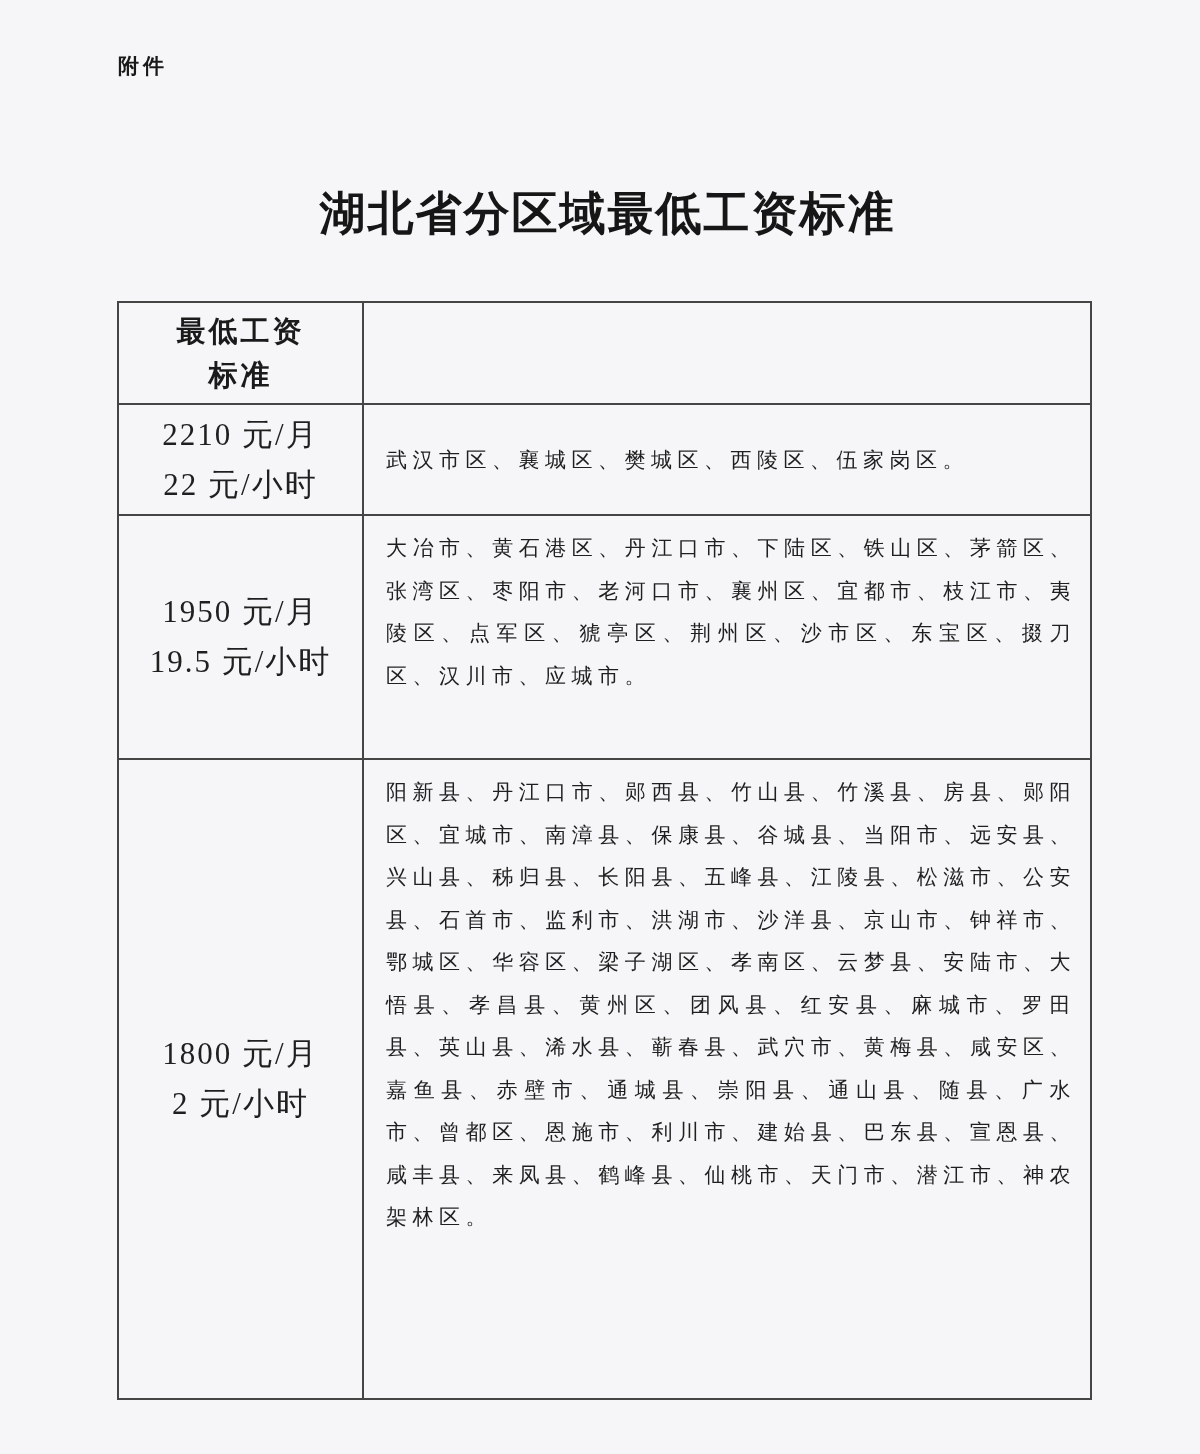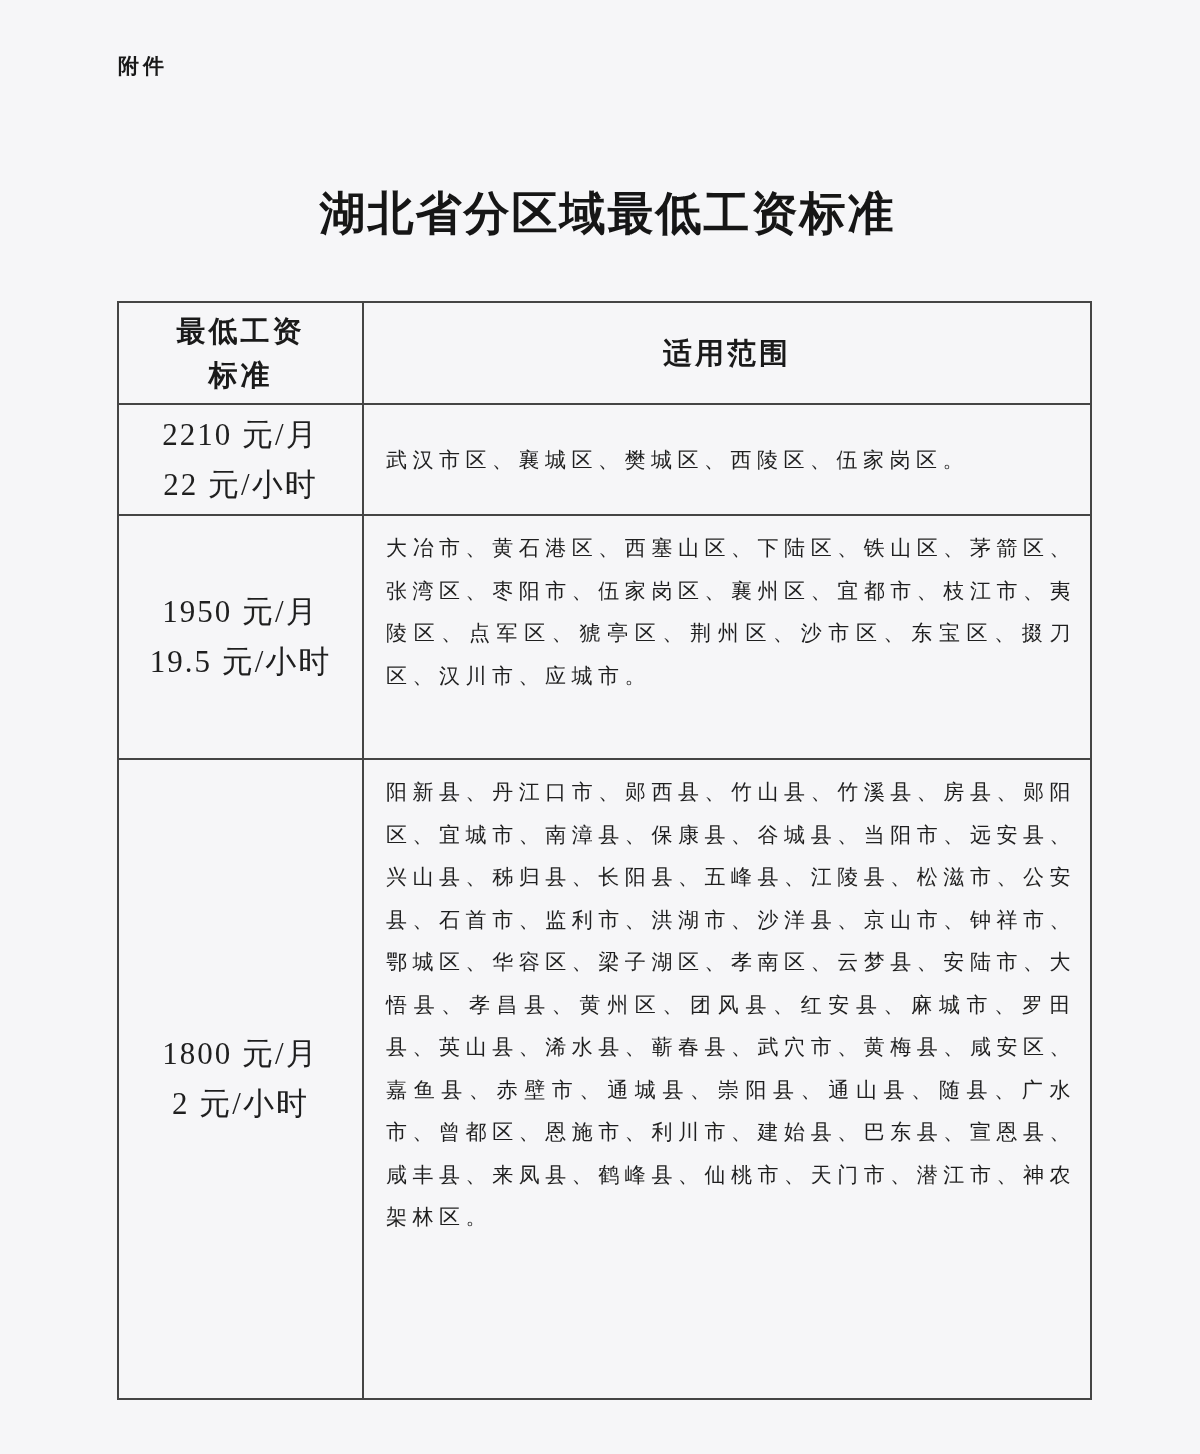--- a/index.html
+++ b/index.html
@@ -97,40 +97,39 @@
 
 <div class="attachment">附件</div>
 
 <h1 class="doc-title">湖北省分区域最低工资标准</h1>
 
 <div class="wage-table">
 
   <div class="t-row row-header">
     <div class="cell-left header-cell">最低工资
 标准</div>
-    <div class="header-cell">适用范围</div>
   </div>
 
   <div class="t-row row-1">
     <div class="cell-left">
       <div class="wage-line">2210 元/月</div>
       <div class="wage-line">22 元/小时</div>
     </div>
     <div class="cell-scope center-v">
       <div>武汉市区、襄城区、樊城区、西陵区、伍家岗区。</div>
     </div>
   </div>
 
   <div class="t-row row-2">
     <div class="cell-left">
       <div class="wage-line">1950 元/月</div>
       <div class="wage-line">19.5 元/小时</div>
     </div>
     <div class="cell-scope">
-      <div>大冶市、黄石港区、西塞山区、下陆区、铁山区、茅箭区、张湾区、枣阳市、伍家岗区、襄州区、宜都市、枝江市、夷陵区、点军区、猇亭区、荆州区、沙市区、东宝区、掇刀区、汉川市、应城市。</div>
+      <div>大冶市、黄石港区、丹江口市、下陆区、铁山区、茅箭区、张湾区、枣阳市、老河口市、襄州区、宜都市、枝江市、夷陵区、点军区、猇亭区、荆州区、沙市区、东宝区、掇刀区、汉川市、应城市。</div>
     </div>
   </div>
 
   <div class="t-row row-3">
     <div class="cell-left">
       <div class="wage-line">1800 元/月</div>
       <div class="wage-line">2 元/小时</div>
     </div>
     <div class="cell-scope">
       <div>阳新县、丹江口市、郧西县、竹山县、竹溪县、房县、郧阳区、宜城市、南漳县、保康县、谷城县、当阳市、远安县、兴山县、秭归县、长阳县、五峰县、江陵县、松滋市、公安县、石首市、监利市、洪湖市、沙洋县、京山市、钟祥市、鄂城区、华容区、梁子湖区、孝南区、云梦县、安陆市、大悟县、孝昌县、黄州区、团风县、红安县、麻城市、罗田县、英山县、浠水县、蕲春县、武穴市、黄梅县、咸安区、嘉鱼县、赤壁市、通城县、崇阳县、通山县、随县、广水市、曾都区、恩施市、利川市、建始县、巴东县、宣恩县、咸丰县、来凤县、鹤峰县、仙桃市、天门市、潜江市、神农架林区。</div>

